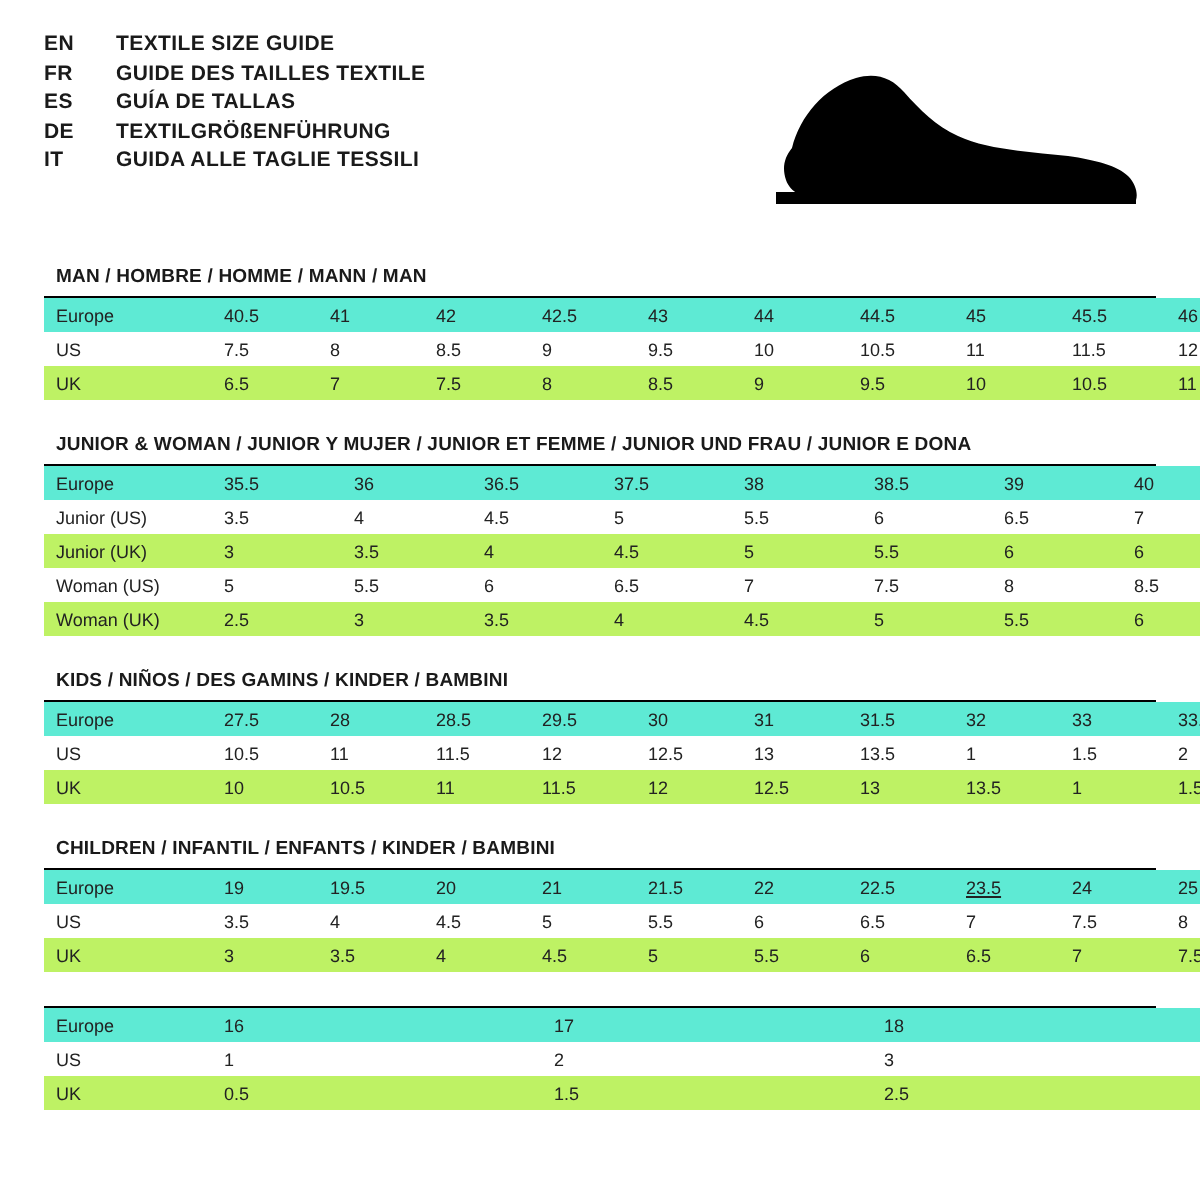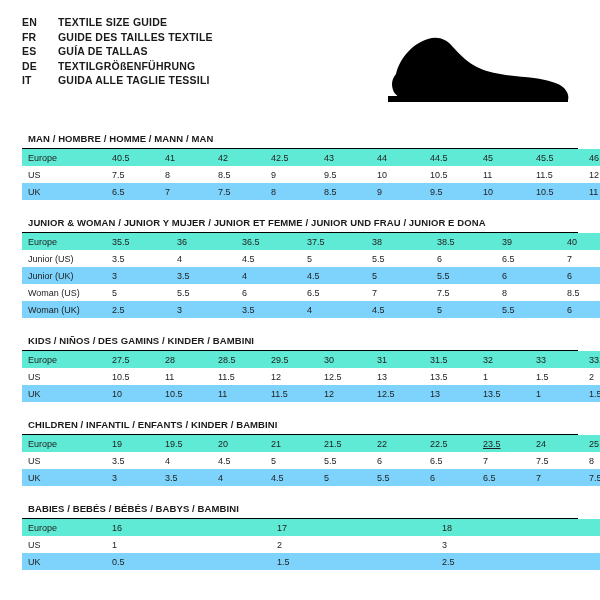--- a/index.html
+++ b/index.html
@@ -85,21 +85,21 @@
     height: 17px;
     padding: 0 0 0 6px;
     vertical-align: middle;
     white-space: nowrap;
     color: #222;
   }
   table.size tr.shade td {
     background: #5eead4;
   }
   table.size tr.alt td {
-    background: #7dd3fc;
+    background: #bef264;
   }
   table.size td.label {
     width: 78px;
   }
 </style>
 </head>
 <body>
 
 <div class="page">
 
@@ -335,21 +335,20 @@
               <td style="width: 47px;">5.5</td>
               <td style="width: 47px;">6</td>
               <td style="width: 47px;">6.5</td>
               <td style="width: 47px;">7</td>
               <td style="width: 47px;">7.5</td>
             </tr>
           </tbody>
         </table>
       </div>
       <div class="block">
-        <div class="block-title">BABIES / BEBÉS / BÉBÉS / BABYS / BAMBINI</div>
         <div class="rule"></div>
         <table class="size">
           <tbody>
             <tr class="shade">
               <td class="label">Europe</td>
               <td style="width: 159px;">16</td>
               <td style="width: 159px;">17</td>
               <td style="width: 159px;">18</td>
             </tr>
             <tr>

